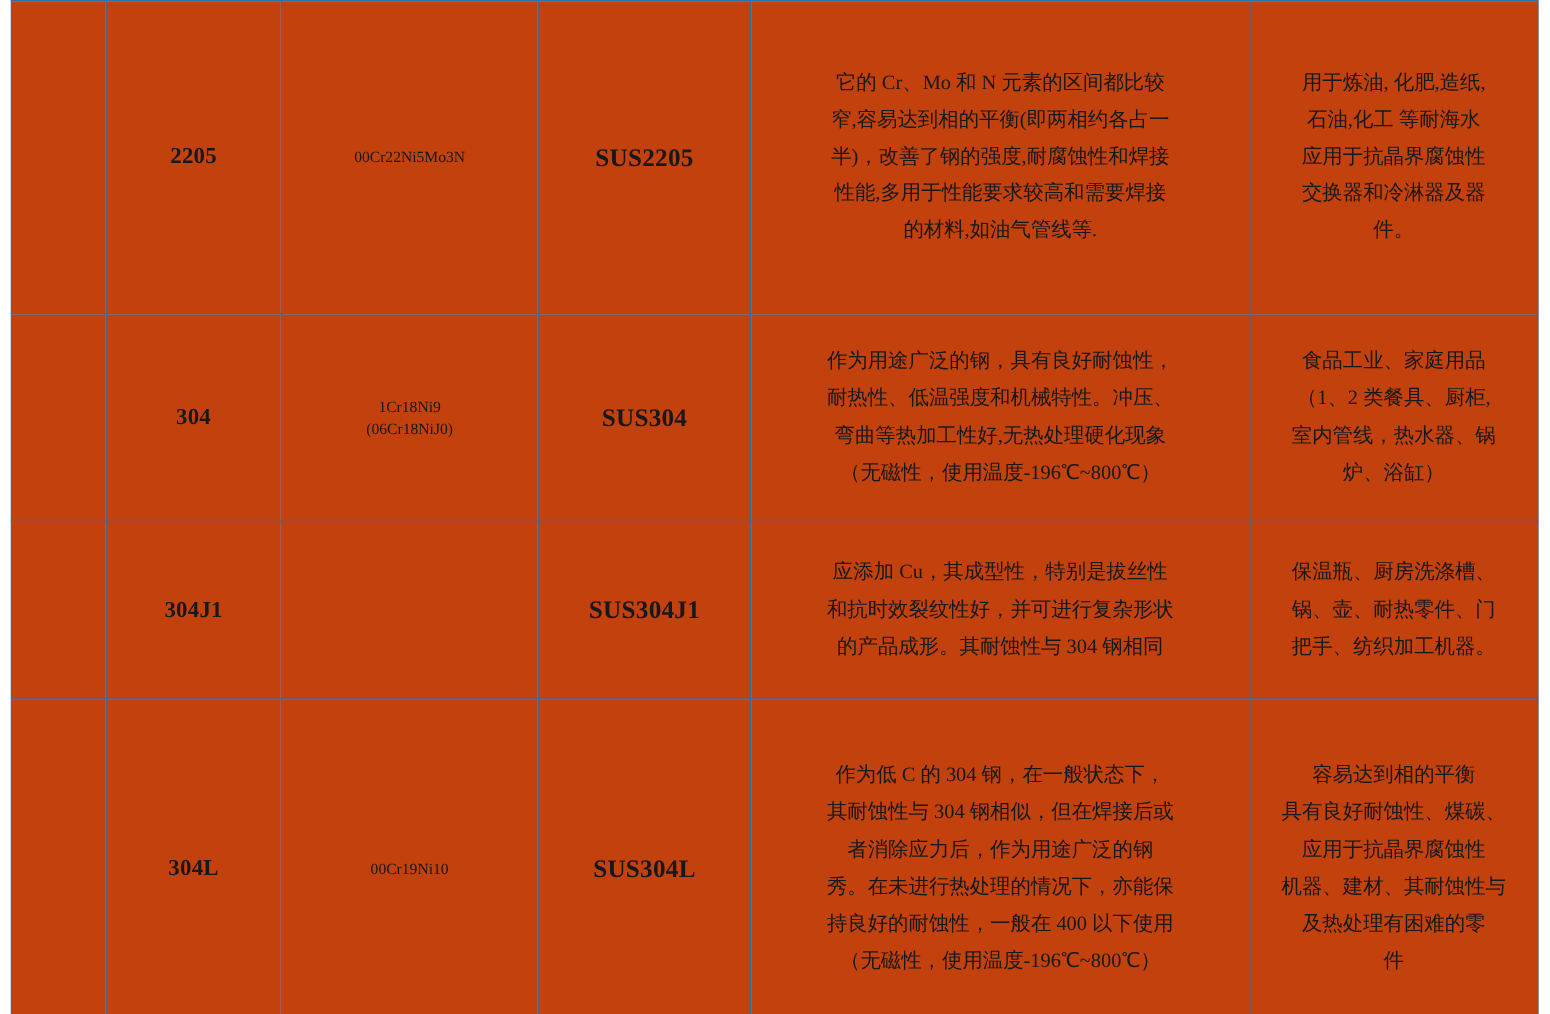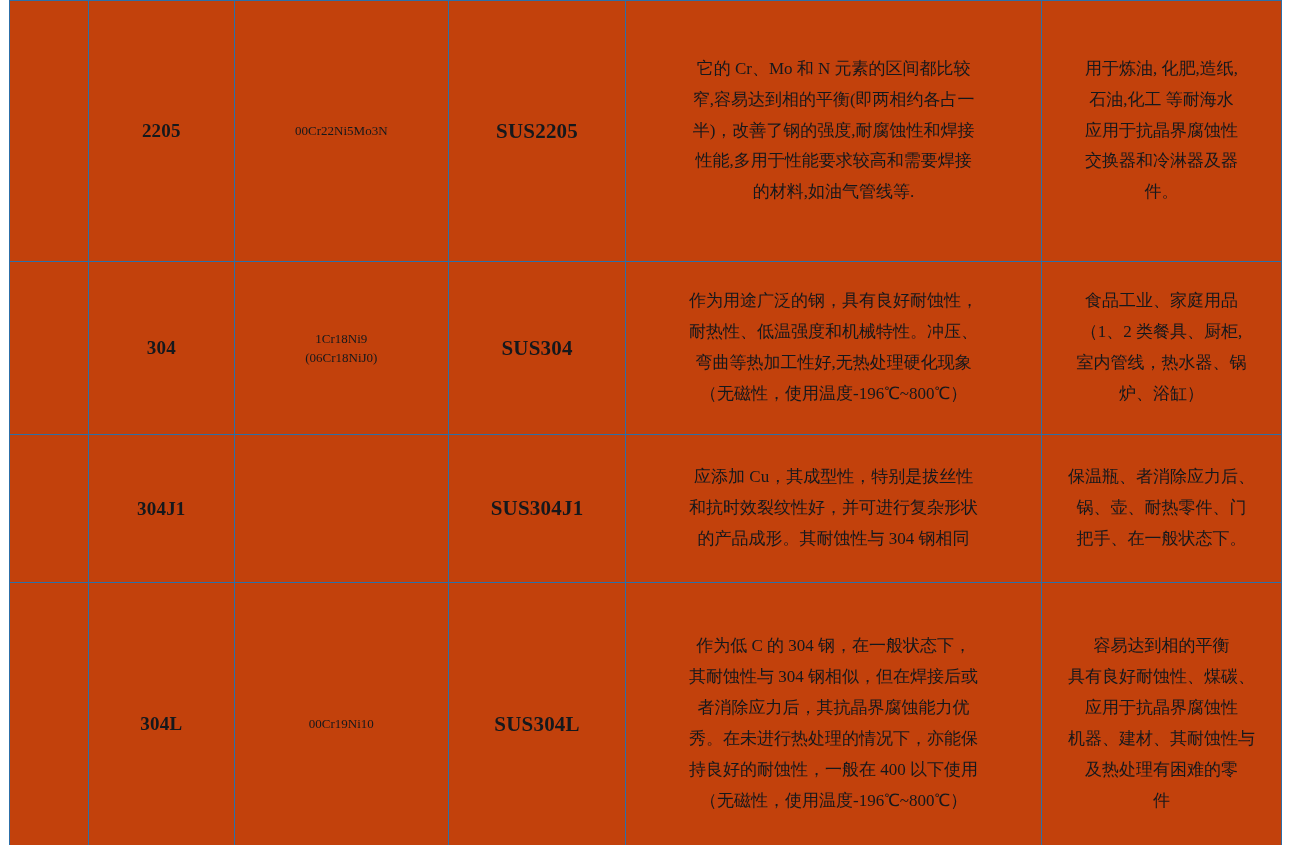--- a/index.html
+++ b/index.html
@@ -140,35 +140,35 @@
         <td class="empty"></td>
         <td class="code-cell">304J1</td>
         <td class="gb-cell"></td>
         <td class="sus-cell">SUS304J1</td>
         <td class="desc-cell">
           <p>应添加 Cu，其成型性，特别是拔丝性</p>
           <p>和抗时效裂纹性好，并可进行复杂形状</p>
           <p>的产品成形。其耐蚀性与 304 钢相同</p>
         </td>
         <td class="use-cell">
-          <p>保温瓶、者消除应力后、</p>
+          <p>保温瓶、厨房洗涤槽、</p>
           <p>锅、壶、耐热零件、门</p>
-          <p>把手、在一般状态下。</p>
+          <p>把手、纺织加工机器。</p>
         </td>
       </tr>
 
       <tr class="row-304l">
         <td class="empty"></td>
         <td class="code-cell">304L</td>
         <td class="gb-cell">00Cr19Ni10</td>
         <td class="sus-cell">SUS304L</td>
         <td class="desc-cell">
           <p>作为低 C 的 304 钢，在一般状态下，</p>
           <p>其耐蚀性与 304 钢相似，但在焊接后或</p>
-          <p>者消除应力后，其抗晶界腐蚀能力优</p>
+          <p>者消除应力后，作为用途广泛的钢</p>
           <p>秀。在未进行热处理的情况下，亦能保</p>
           <p>持良好的耐蚀性，一般在 400 以下使用</p>
           <p>（无磁性，使用温度-196℃~800℃）</p>
         </td>
         <td class="use-cell">
           <p>容易达到相的平衡</p>
           <p>具有良好耐蚀性、煤碳、</p>
           <p>应用于抗晶界腐蚀性</p>
           <p>机器、建材、其耐蚀性与</p>
           <p>及热处理有困难的零</p>

